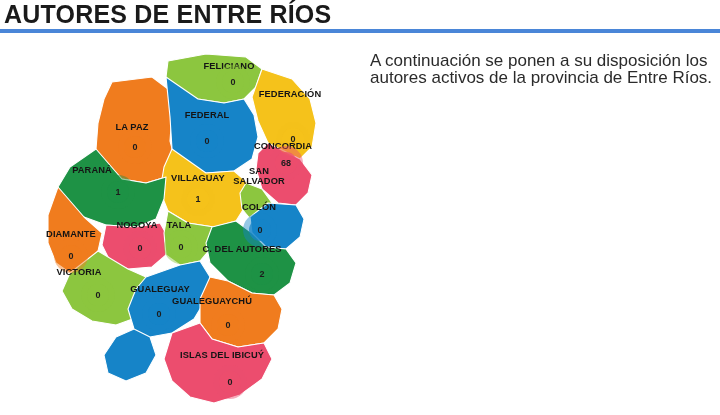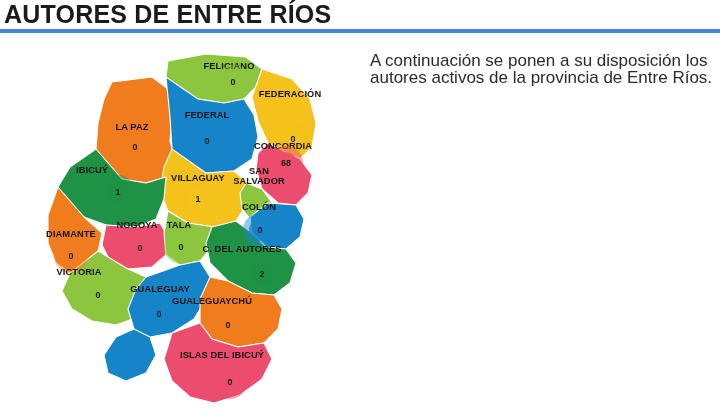--- a/index.html
+++ b/index.html
@@ -118,21 +118,21 @@
               <div class="count-core" style="background: rgba(22, 132, 200, 0.75);">0</div>
             </div>
             <div class="dept-label" style="left: 132px; top: 90px;">LA PAZ</div>
             <div class="count-bubble" style="left: 135px; top: 110px; background: rgba(240, 124, 30, 0.45);">
               <div class="count-core" style="background: rgba(240, 124, 30, 0.75);">0</div>
             </div>
             <div class="dept-label" style="left: 283px; top: 109px;">CONCORDIA</div>
             <div class="count-bubble" style="left: 286px; top: 126px; background: rgba(236, 77, 110, 0.45);">
               <div class="count-core" style="background: rgba(236, 77, 110, 0.75);">68</div>
             </div>
-            <div class="dept-label" style="left: 92px; top: 133px;">IBICUÝ</div>
+            <div class="dept-label" style="left: 92px; top: 133px;">PARANÁ</div>
             <div class="count-bubble" style="left: 118px; top: 155px; background: rgba(30, 146, 69, 0.45);">
               <div class="count-core" style="background: rgba(30, 146, 69, 0.75);">1</div>
             </div>
             <div class="dept-label" style="left: 198px; top: 141px;">VILLAGUAY</div>
             <div class="count-bubble" style="left: 198px; top: 162px; background: rgba(245, 194, 27, 0.45);">
               <div class="count-core" style="background: rgba(245, 194, 27, 0.75);">1</div>
             </div>
             <div class="dept-label" style="left: 259px; top: 139px;">SAN<br>SALVADOR</div>
             <div class="dept-label" style="left: 259px; top: 170px;">COLÓN</div>
             <div class="count-bubble" style="left: 260px; top: 193px; background: rgba(22, 132, 200, 0.45);">

